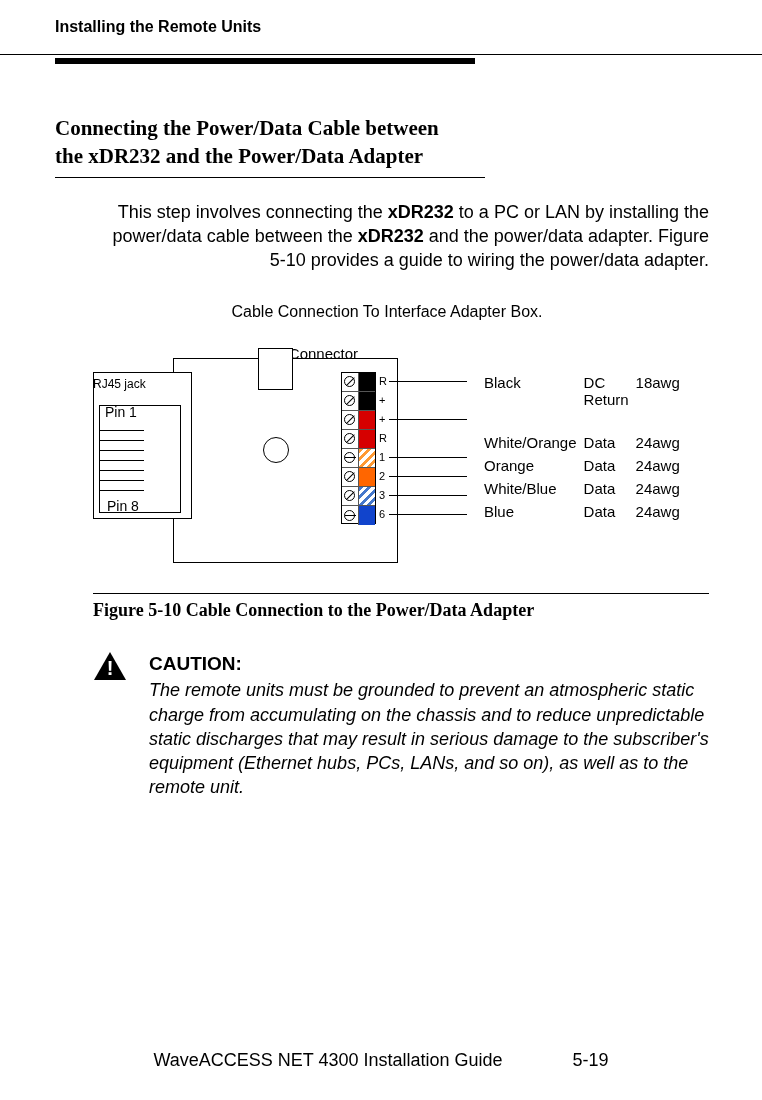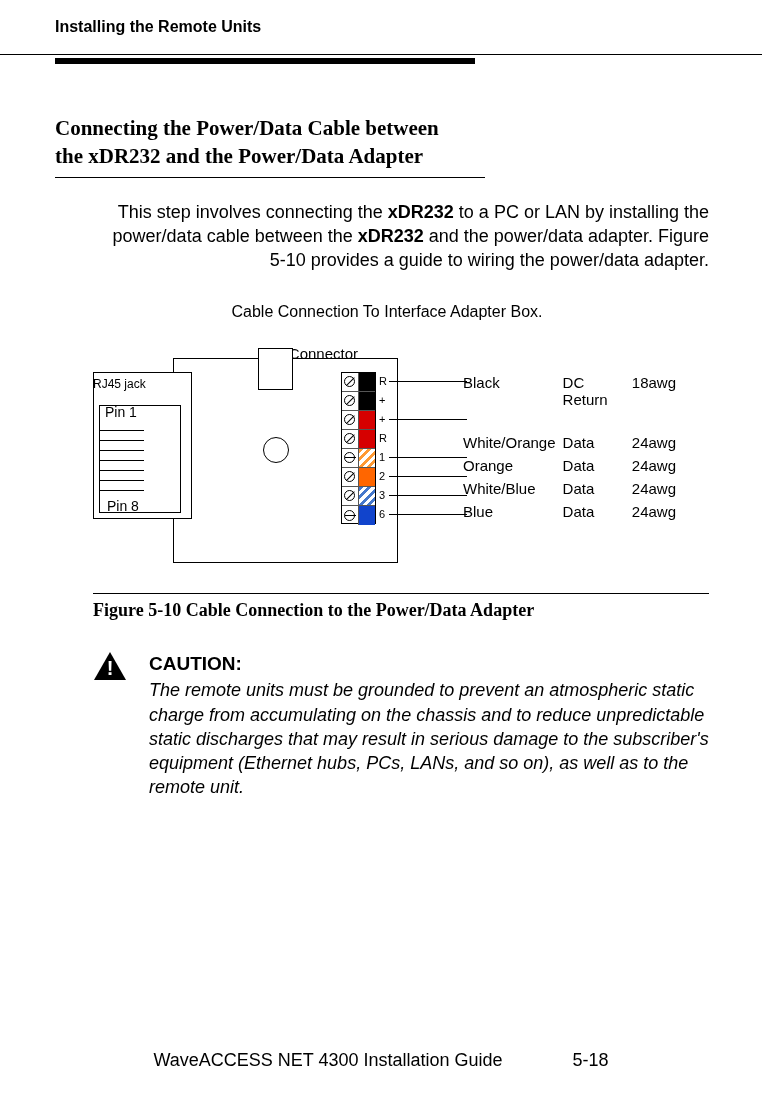--- a/index.html
+++ b/index.html
@@ -239,21 +239,21 @@
       font-size: 11px;
     }
     .wire {
       position: absolute;
       height: 1px;
       background: #000;
     }
     .wiring-table {
       position: absolute;
       top: 38px;
-      left: 370px;
+      left: 391px;
       font-size: 15px;
       border-collapse: collapse;
     }
     .wiring-table td { padding: 3px 7px 3px 0; vertical-align: top; }
   </style>
 </head>
 <body>
 
 <div class="header">Installing the Remote Units</div>
 <hr class="header-rule">
@@ -411,15 +411,15 @@
     <div class="caution-text">
       <div class="caution-label">CAUTION:</div>
       <div class="caution-body">The remote units must be grounded to prevent an atmospheric static charge from accumulating on the chassis and to reduce unpredictable static discharges that may result in serious damage to the subscriber's equipment (Ethernet hubs, PCs, LANs, and so on), as well as to the remote unit.</div>
     </div>
   </div>
 </div>
 
 <div class="footer">
   <div class="footer-wrap">
     <span>WaveACCESS NET 4300 Installation Guide</span>
-    <span>5-18</span>
+    <span>5-19</span>
   </div>
 </div>
 
 </body></html>

